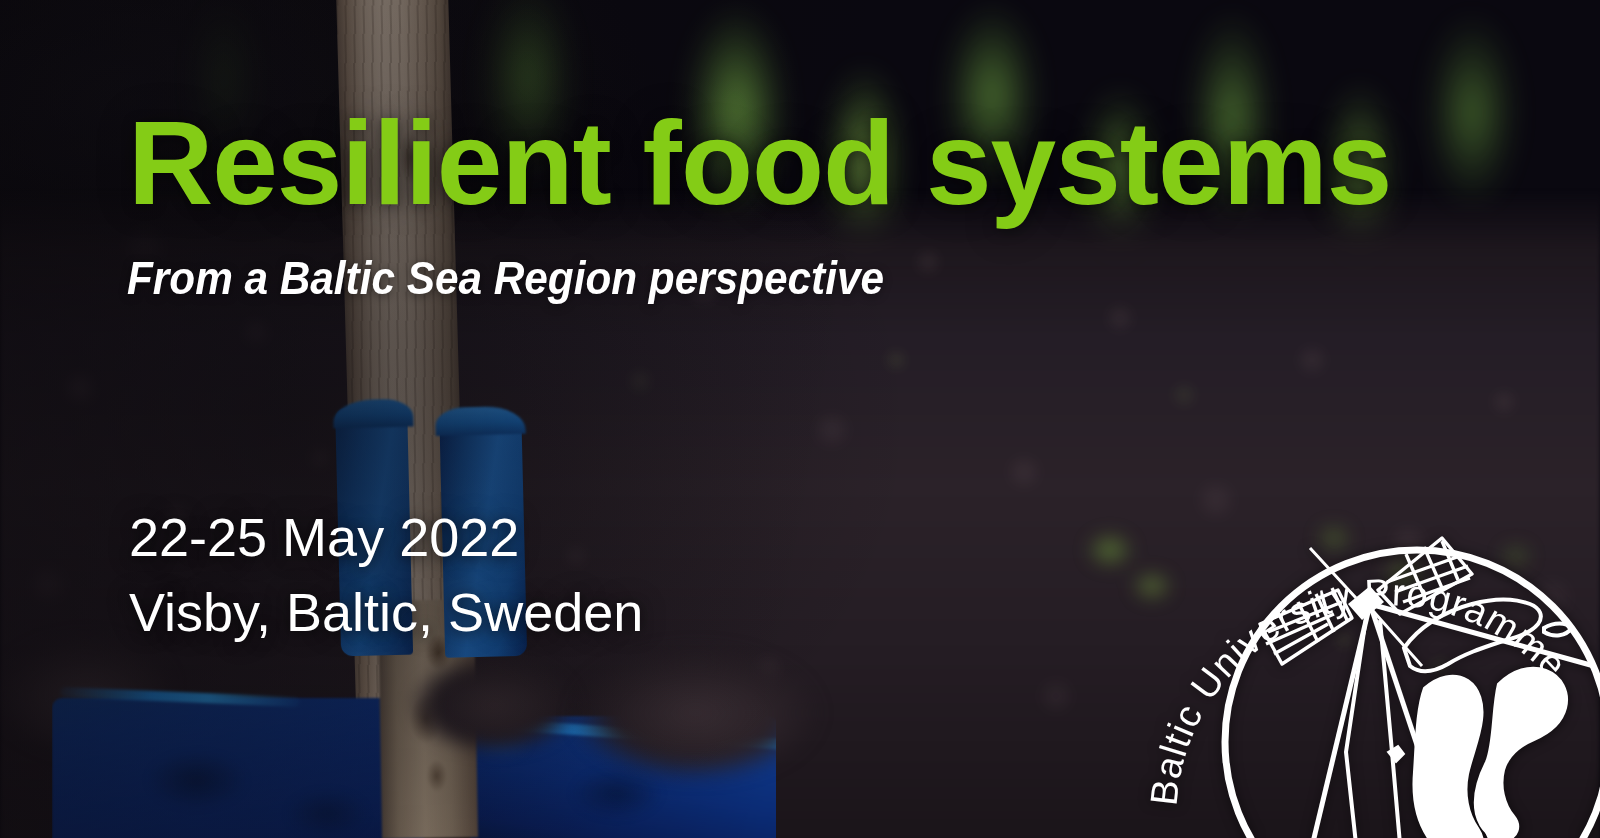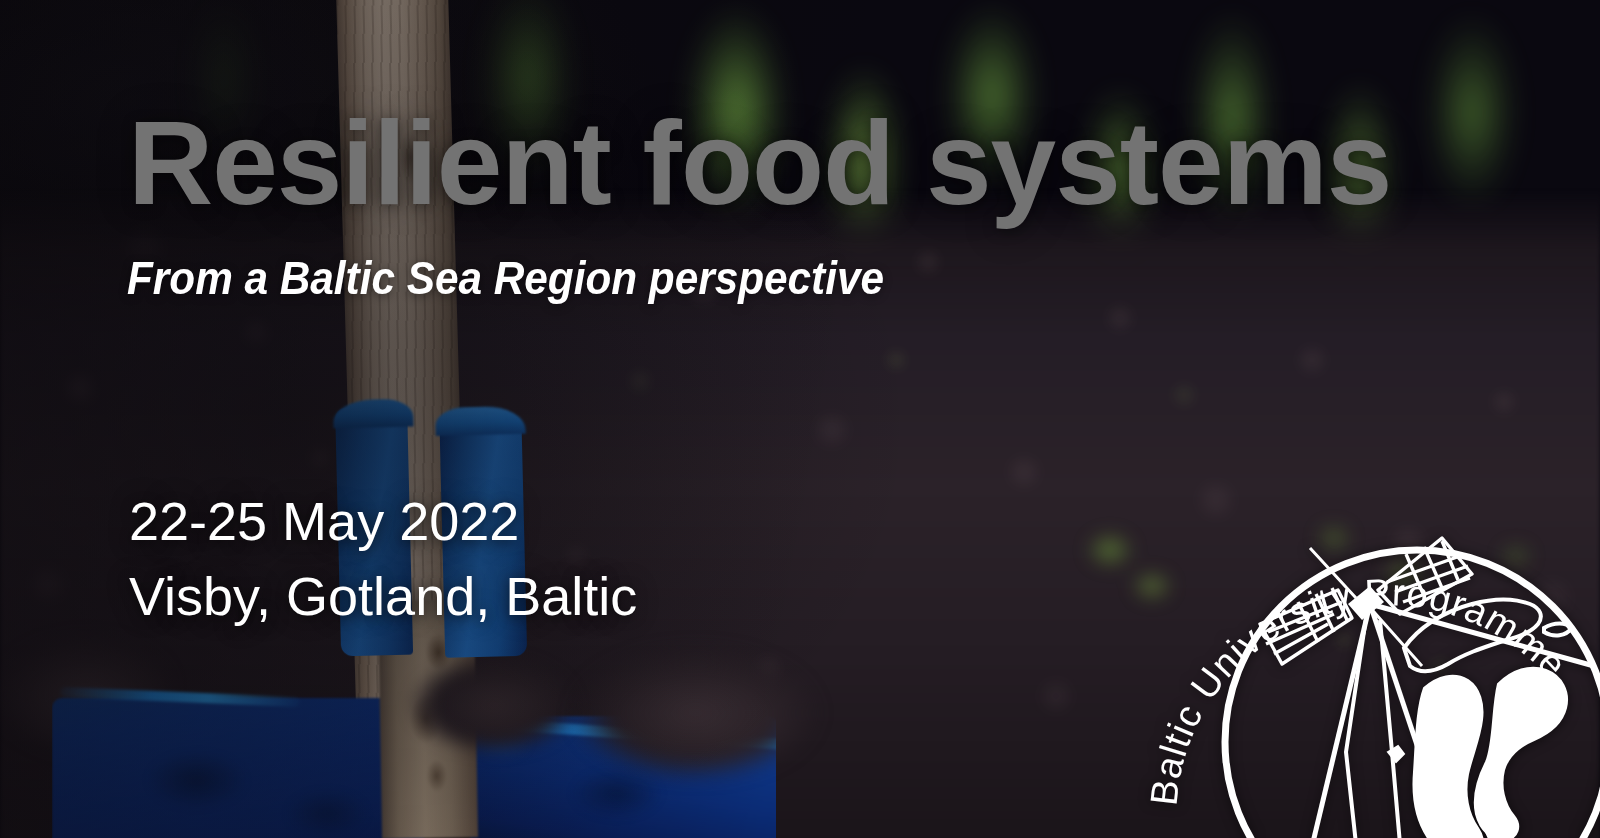--- a/index.html
+++ b/index.html
@@ -221,34 +221,34 @@
   .soil-clump-3{
     position:absolute; left:560px; top:628px; width:300px; height:170px;
     background:radial-gradient(ellipse 150px 82px at 45% 50%, #3b2f35 0%, #2a2127 56%, rgba(30,24,28,0) 84%);
     filter:blur(8px);
   }
 
   
   .headline{
     position:absolute; left:128px; top:104px;
     font-size:118px; font-weight:700; letter-spacing:-1px;
-    color:#737373; line-height:1.0;
+    color:#84cc16; line-height:1.0;
     text-shadow:0 2px 14px rgba(0,0,0,.45), 0 0 38px rgba(0,0,0,.3);
     white-space:nowrap;
   }
   .subhead{
     position:absolute; left:127px; top:253px;
     font-size:47px; font-weight:700; font-style:italic;
     color:#ffffff; line-height:1.05;
     transform:scaleX(.90); transform-origin:0 0;
     text-shadow:0 2px 10px rgba(0,0,0,.45);
     white-space:nowrap;
   }
   .details{
-    position:absolute; left:129px; top:484px;
+    position:absolute; left:129px; top:500px;
     font-size:54px; font-weight:400; line-height:1.38;
     color:#ffffff;
     text-shadow:0 2px 12px rgba(0,0,0,.55), 0 0 26px rgba(0,0,0,.35);
     white-space:nowrap;
   }
   .details div{ margin:0; }
 
   
   .logo{
     position:absolute; left:1142px; top:452px;
@@ -295,21 +295,21 @@
   </div>
 
   <div class="bg-vignette"></div>
 
   <div class="headline">Resilient food systems</div>
 
   <div class="subhead">From a Baltic Sea Region perspective</div>
 
   <div class="details">
     <div>22-25 May 2022</div>
-    <div>Visby, Gotland, Baltic</div>
+    <div>Visby, Baltic, Sweden</div>
   </div>
 
   <div class="logo">
     <svg viewBox="0 0 470 400" xmlns="http://www.w3.org/2000/svg">
       <defs>
         <path id="arcpath" d="M 36,392 A 212,212 0 0 1 448,300" fill="none"></path>
         <clipPath id="posterClip">
           <rect x="0" y="0" width="470" height="386"></rect>
         </clipPath>
       </defs>

